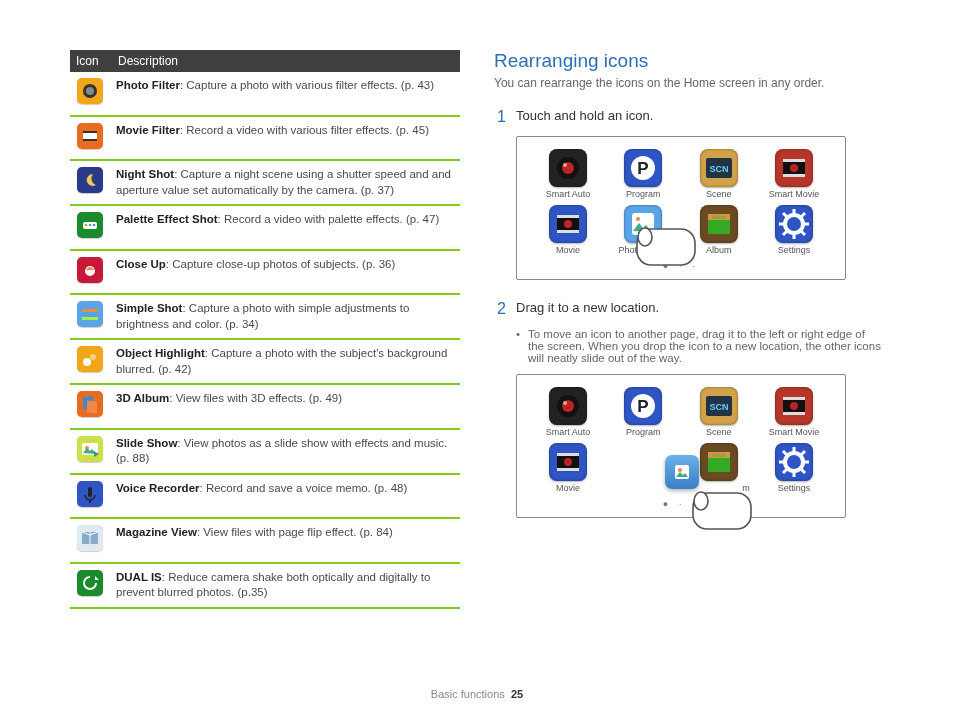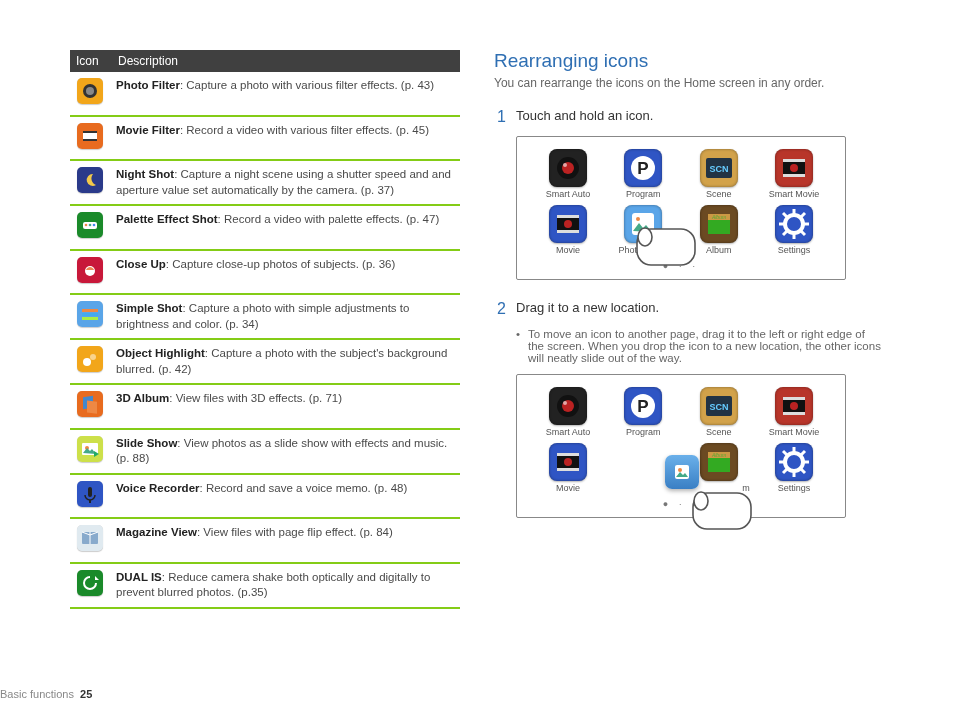--- a/index.html
+++ b/index.html
@@ -26,21 +26,21 @@
   .bullet { display: flex; gap: 8px; margin: 4px 0 10px 22px; font-size: 11.5px; color: #666; }
   .bullet .dot { width: 4px; flex: none; text-align: center; }
   .screenbox { border: 1.5px solid #888; border-radius: 2px; margin: 10px 0 20px 22px; padding: 12px 20px 8px 20px; width: 330px; position: relative; background:#fff; }
   .gridrow { display: flex; justify-content: space-between; margin-bottom: 6px; }
   .gitem { width: 62px; text-align: center; }
   .gicon { width: 38px; height: 38px; border-radius: 8px; margin: 0 auto 2px; box-shadow: inset 0 0 3px rgba(0,0,0,.4), 0 1px 2px rgba(0,0,0,.3); display:flex; align-items:center; justify-content:center; }
   .glabel { font-size: 9px; color: #555; white-space: nowrap; }
   .pager { text-align: center; font-size: 9px; color: #777; letter-spacing: 4px; }
   .finger { position: absolute; width: 70px; height: 60px; }
   .finger svg { width: 100%; height: 100%; }
-  .footer { position: absolute; bottom: 20px; left: 0; right: 0; text-align: left; font-size: 11px; color: #888; }
+  .footer { position: absolute; bottom: 20px; left: 0; right: 0; text-align: center; font-size: 11px; color: #888; }
   .footer b { color: #333; font-weight: 700; }
 </style>
 </head>
 <body>
 
 <div class="page">
   <div class="columns">
 
     <div class="col">
       <table class="tbl">
@@ -109,21 +109,21 @@
                     <circle cx="16" cy="11" r="3" fill="#fff" opacity=".5"></circle>
                   </svg></span></td>
               <td class="desc"><b>Object Highlight</b><span>: Capture a photo with the subject's background blurred. (p. 42)</span></td>
             </tr>
             <tr>
               <td class="iconcell"><span class="appicon"><svg viewBox="0 0 26 26">
                     <rect width="26" height="26" rx="5" fill="#e86b1f"></rect>
                     <rect x="6" y="7" width="10" height="12" fill="#48c" transform="skewY(-8)"></rect>
                     <rect x="10" y="8" width="10" height="12" fill="#e84" transform="skewY(8)"></rect>
                   </svg></span></td>
-              <td class="desc"><b>3D Album</b><span>: View files with 3D effects. (p. 71)</span></td>
+              <td class="desc"><b>3D Album</b><span>: View files with 3D effects. (p. 49)</span></td>
             </tr>
             <tr>
               <td class="iconcell"><span class="appicon"><svg viewBox="0 0 26 26">
                     <rect width="26" height="26" rx="5" fill="#cde04a"></rect>
                     <rect x="5" y="7" width="16" height="12" fill="#fff" rx="1"></rect>
                     <circle cx="10" cy="12" r="2" fill="#e84"></circle>
                     <path d="M6 17l4-5 3 3 2-2 4 5z" fill="#4a8"></path>
                     <polygon points="17,15 22,18 17,21" fill="#2a6"></polygon>
                   </svg></span></td>
               <td class="desc"><b>Slide Show</b><span>: View photos as a slide show with effects and music. (p. 88)</span></td>

